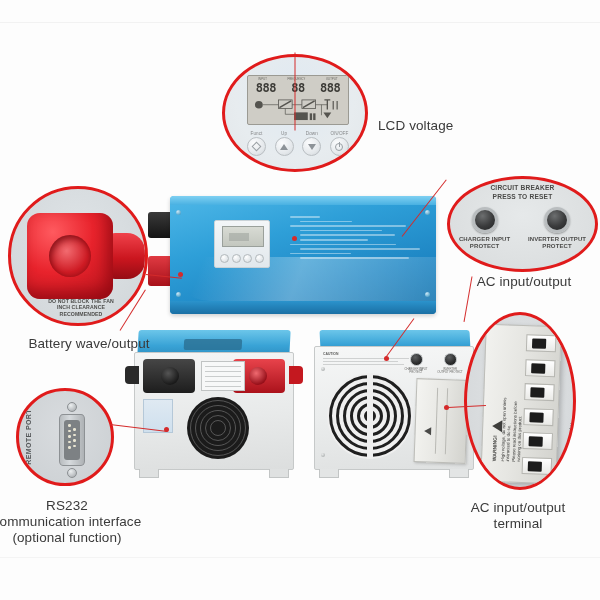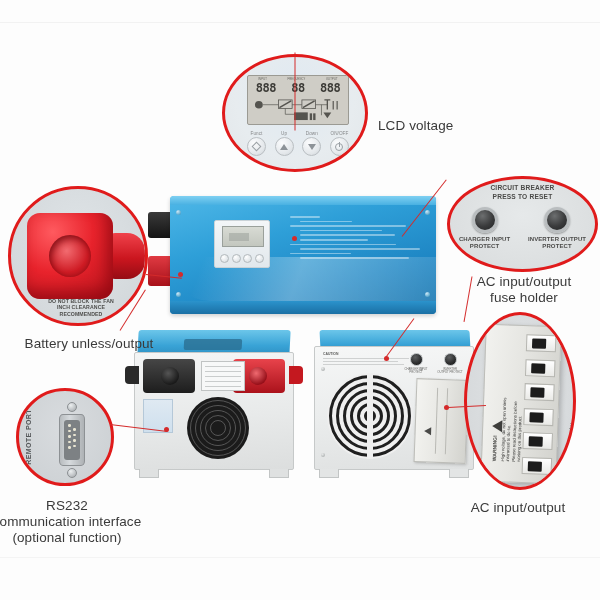--- a/index.html
+++ b/index.html
@@ -732,35 +732,34 @@
         <div class="brk-lbl">
           <div>INVERTER OUTPUT</div>
           <div>PROTECT</div>
         </div>
       </div>
     </div>
   </div>
 
   <div class="caption" style="left:452px; top:274px; width:144px;">
     <div>AC input/output</div>
-    <div>fuse holder</div>
   </div>
 
   <div id="battery-callout" class="callout oval">
     <div class="red-neck"></div>
     <div class="red-cap"></div>
     <div class="fan-warn">
       <div>DO NOT BLOCK THE FAN</div>
       <div>INCH CLEARANCE</div>
       <div>RECOMMENDED</div>
     </div>
   </div>
 
   <div class="caption" style="left:6px; top:336px; width:166px;">
-    <span>Battery unless/output</span>
+    <span>Battery wave/output</span>
   </div>
 
   <div id="rs232-callout" class="callout oval">
     <div class="remote-lbl">REMOTE PORT</div>
     <div class="db9-wrap">
       <div class="screw t"></div>
       <div class="db9-shell">
         <div class="db9-inner">
           <div class="db9-pins">
             <div class="pin-col">
@@ -807,15 +806,16 @@
         <div class="port"></div>
         <div class="port"></div>
       </div>
     </div>
     <div class="term-side-lbl">Output</div>
     <div class="term-side-lbl" style="top:108px;">Input</div>
   </div>
 
   <div class="caption" style="left:436px; top:500px; width:164px;">
     <div>AC input/output</div>
+    <div>terminal</div>
   </div>
 
 </div>
 
 </body></html>

